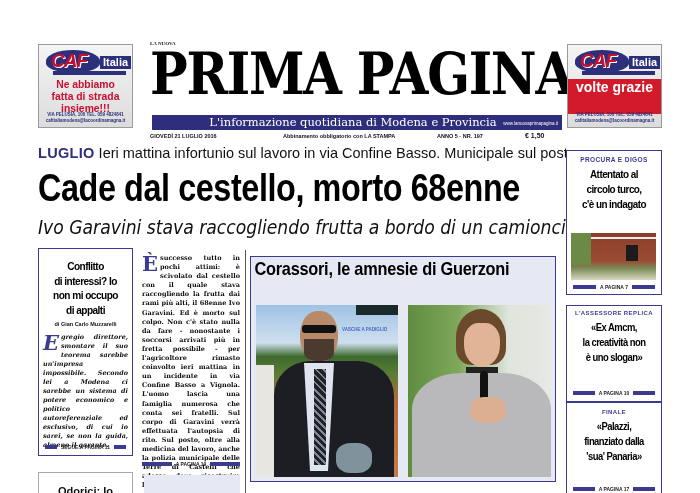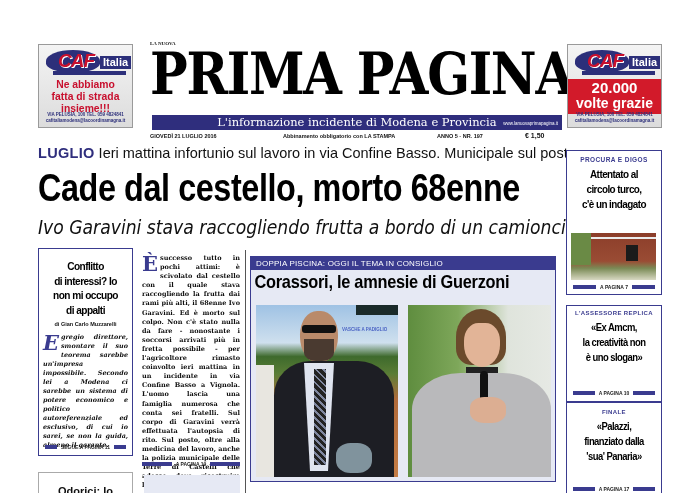--- a/index.html
+++ b/index.html
@@ -5,21 +5,21 @@
   * { box-sizing: border-box; margin: 0; padding: 0; }
   html, body { width: 700px; height: 493px; overflow: hidden; background: #ffffff; }
   body { position: relative; font-family: "Liberation Sans", sans-serif; color: #111; }
 
   .abs { position: absolute; }
 
   
   .ad { position: absolute; border: 1px solid #9a9a9a; background: linear-gradient(#f4f4f4, #dcdcdc); overflow: hidden; }
   .ad-logo { position: absolute; left: 4px; top: 4px; right: 4px; height: 26px; }
   .ad-logo .swoosh { position: absolute; left: 3px; top: 1px; width: 54px; height: 22px; border-radius: 50% 50% 40% 40%; background: #2c2f7a; }
-  .ad-logo .caf { position: absolute; left: 8px; top: 1px; font-family: "Liberation Sans", sans-serif; font-weight: 900; font-size: 19px; color: #c8102e; letter-spacing: -1px; text-shadow: 1px 1px 0 #fff; font-style: italic; margin-left: 7px; }
+  .ad-logo .caf { position: absolute; left: 8px; top: 1px; font-family: "Liberation Sans", sans-serif; font-weight: 900; font-size: 19px; color: #c8102e; letter-spacing: -1px; text-shadow: 1px 1px 0 #fff; font-style: italic; }
   .ad-logo .italia { position: absolute; left: 57px; top: 7px; font-weight: bold; font-size: 11px; color: #fff; background: #2c2f7a; padding: 0 3px; line-height: 13px; }
   .ad-logo .tag { position: absolute; left: 10px; top: 22px; right: 2px; height: 4px; background: #2c2f7a; }
   .ad-msg { position: absolute; left: 0; right: 0; text-align: center; font-weight: 900; line-height: 1.05; }
   .ad-foot { position: absolute; left: 4px; right: 4px; bottom: 3px; text-align: center; font-size: 4.5px; font-weight: bold; color: #2c2f7a; line-height: 6px; }
 
   
   .la-nuova { left: 150px; top: 41px; font-size: 5px; font-weight: bold; font-family: "Liberation Serif", serif; }
   .masthead-title { left: 150px; top: 40px; width: 420px; font-family: "DejaVu Serif", serif; font-weight: 900; font-size: 57px; letter-spacing: -1.5px; line-height: 68px; transform: scaleX(0.88); transform-origin: left; white-space: nowrap; color: #000; }
   .subtitle-bar { left: 152px; top: 115px; width: 410px; height: 15px; background: #2f2e7d; color: #fff; text-align: right; padding-right: 4px; font-family: "DejaVu Serif", serif; font-size: 11.5px; line-height: 15px; white-space: nowrap; }
   .subtitle-bar .url { font-family: "Liberation Sans", sans-serif; font-size: 4.5px; vertical-align: middle; margin-left: 3px; }
@@ -63,38 +63,37 @@
   </div>
   <div class="ad-foot">
     <div>VIA PELUSIA, 100 TEL. 059 4824841</div>
     <div>cafitaliamodena@lacoordinamagna.it</div>
   </div>
 </div>
 
 <div class="abs la-nuova">LA NUOVA</div>
 <div class="abs masthead-title">PRIMA PAGINA</div>
 <div class="abs subtitle-bar">
-  <span>L'informazione incidente di Modena e Provincia</span>
+  <span>L'informazione quotidiana di Modena e Provincia</span>
   <span class="url">www.lanuovaprimapagina.it</span>
 </div>
 <div class="abs dateline" style="left:150px;">GIOVEDÌ 21 LUGLIO 2016</div>
 <div class="abs dateline" style="left:283px;">Abbinamento obbligatorio con LA STAMPA</div>
 <div class="abs dateline" style="left:437px;">ANNO 5 - NR. 197</div>
 <div class="abs dateline" style="left:525px; font-size:7px; top:132px;">€ 1,50</div>
 
 <div class="ad" style="left:567px; top:44px; width:95px; height:84px;">
   <div class="ad-logo">
     <div class="swoosh"></div>
     <span class="caf">CAF</span>
     <span class="italia">Italia</span>
     <div class="tag"></div>
   </div>
   <div style="position:absolute; left:0; right:0; top:34px; height:35px; background:#d21a2a;"></div>
   <div class="ad-msg" style="top:35px; color:#fff; font-size:15px;">
-    <div>20.000</div>
     <div style="font-size:14px;">volte grazie</div>
   </div>
   <div class="ad-foot">
     <div>VIA PELUSIA, 100 TEL. 059 4824841</div>
     <div>cafitaliamodena@lacoordinamagna.it</div>
   </div>
 </div>
 
 <div class="abs kicker">
   <span class="place">LUGLIO</span>
@@ -134,23 +133,20 @@
     <span class="bar"></span>
 </div>
 
 <div class="abs" style="left:144px; top:475px; width:96px; height:22px; background:#e6e9f4;">
   <div style="text-align:center; font-weight:900; font-size:9.5px; color:#3a3b8f; margin-top:18px;">STORICO EX PCI</div>
 </div>
 
 <div class="abs" style="left:245px; top:250px; width:1px; height:243px; background:#555;"></div>
 
 <div class="abs" style="left:250px; top:256px; width:306px; height:226px; background:#e6e9f4; border:1px solid #3a3b8f;">
-  <div style="height:13px; background:#3a3b8f; color:#fff; font-size:8px; line-height:13px; padding-left:5px; letter-spacing:0.2px;">
-    <span>DOPPIA PISCINA: OGGI IL TEMA IN CONSIGLIO</span>
-  </div>
   <div style="font-weight:bold; font-size:19px; line-height:24px; padding-left:4px; white-space:nowrap; transform:scaleX(0.86); transform-origin:left; letter-spacing:-0.3px; color:#000;">Corassori, le amnesie di Guerzoni</div>
 
   <div class="photo" style="left:5px; top:48px; width:142px; height:172px; background:linear-gradient(#9fc2e4 0%, #cfe0ee 22%, #3e6a2c 30%, #5a7d36 40%, #b06a3a 55%, #c57d45 100%);">
     <div style="position:absolute; right:0; top:0; width:42px; height:10px; background:#1a2a2a;"></div>
     <div style="position:absolute; left:86px; top:22px; font-size:4.5px; font-weight:bold; color:#4a63c4; white-space:nowrap;">VASCHE A PADIGLIO</div>
 
     <div style="position:absolute; left:0; top:60px; width:18px; height:112px; background:#e8e6e0;"></div>
 
     <div style="position:absolute; left:44px; top:6px; width:38px; height:52px; border-radius:45% 45% 50% 50%; background:#b98a6a;"></div>
     <div style="position:absolute; left:46px; top:20px; width:34px; height:8px; background:#111; border-radius:3px;"></div>

